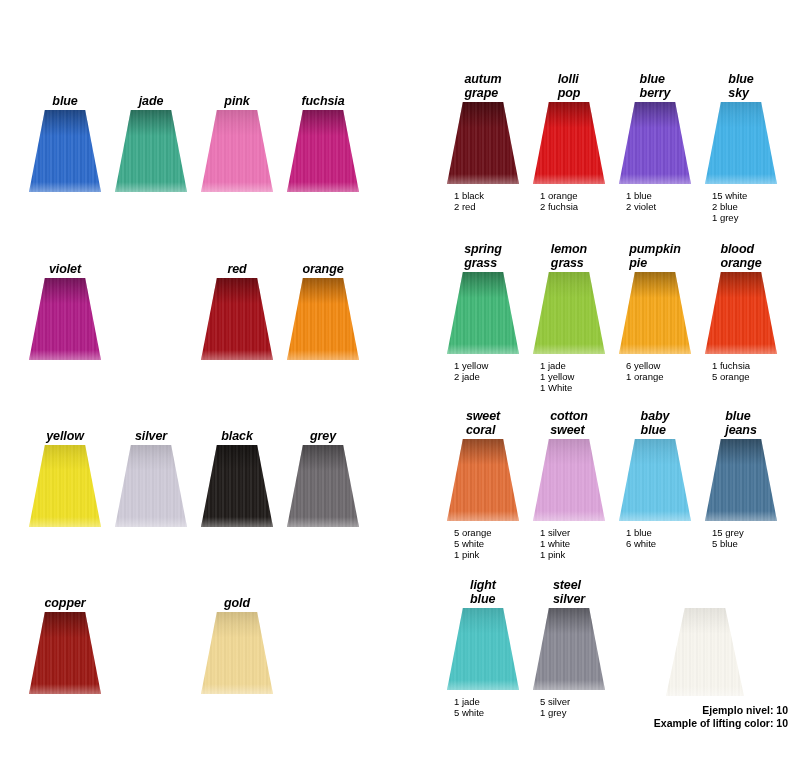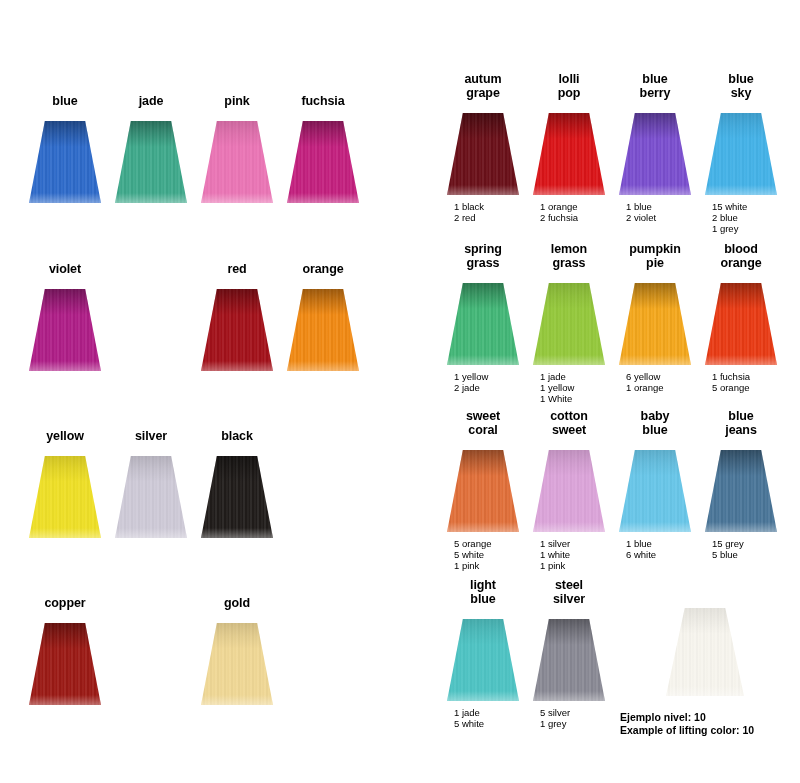--- a/index.html
+++ b/index.html
@@ -45,30 +45,31 @@
   }
   .cell-0 { left: 0px;   }
   .cell-1 { left: 86px;  }
   .cell-2 { left: 172px; }
   .cell-3 { left: 258px; }
 
   .cell-name {
     font-size: 12.5px;
     font-weight: bold;
     color: #000000;
-    text-align: center;
+    text-align: left;
     line-height: 13.5px;
     letter-spacing: -0.1px;
     height: 28px;
     display: flex;
     flex-direction: column;
     justify-content: flex-end;
     align-items: center;
-    padding-bottom: 12px;
+    padding-bottom: 1px;
     white-space: pre-line;
+    font-style: italic;
   }
 
   
   .swatch-wrap {
     position: relative;
     width: 86px;
     height: 82px;
     margin-top: 1px;
   }
   .swatch {
@@ -159,24 +160,25 @@
     left: 50%;
     top: 0;
     transform: translateX(-50%);
     width: 78px;
     height: 88px;
     -webkit-clip-path: polygon(24% 0%, 76% 0%, 100% 100%, 0% 100%);
     clip-path: polygon(24% 0%, 76% 0%, 100% 100%, 0% 100%);
     overflow: hidden;
   }
   .example-caption {
-    margin-top: 15px;
+    margin-top: 8px;
     font-size: 10.5px;
     font-weight: bold;
     line-height: 13px;
+    text-align: right;
     color: #000000;
     padding-right: 2px;
   }
 </style>
 </head>
 <body>
 
 <div id="chart-root">
 
   <div class="panel panel-left">
@@ -291,20 +293,32 @@
               <div class="swatch-tip"></div>
             </div>
           </div>
           <div class="cell-recipe"></div>
         </div>
         <div class="cell cell-2">
           <div class="cell-name">black</div>
           <div class="swatch-wrap">
             <div class="swatch">
               <div class="swatch-base" style="background: rgb(32, 28, 26);"></div>
+              <div class="swatch-strands"></div>
+              <div class="swatch-root"></div>
+              <div class="swatch-tip"></div>
+            </div>
+          </div>
+          <div class="cell-recipe"></div>
+        </div>
+        <div class="cell cell-3">
+          <div class="cell-name">grey</div>
+          <div class="swatch-wrap">
+            <div class="swatch">
+              <div class="swatch-base" style="background: rgb(110, 106, 110);"></div>
               <div class="swatch-strands"></div>
               <div class="swatch-root"></div>
               <div class="swatch-tip"></div>
             </div>
           </div>
           <div class="cell-recipe"></div>
         </div>
       </div>
       <div class="grid-row" style="top: 582px;">
         <div class="cell cell-0">

